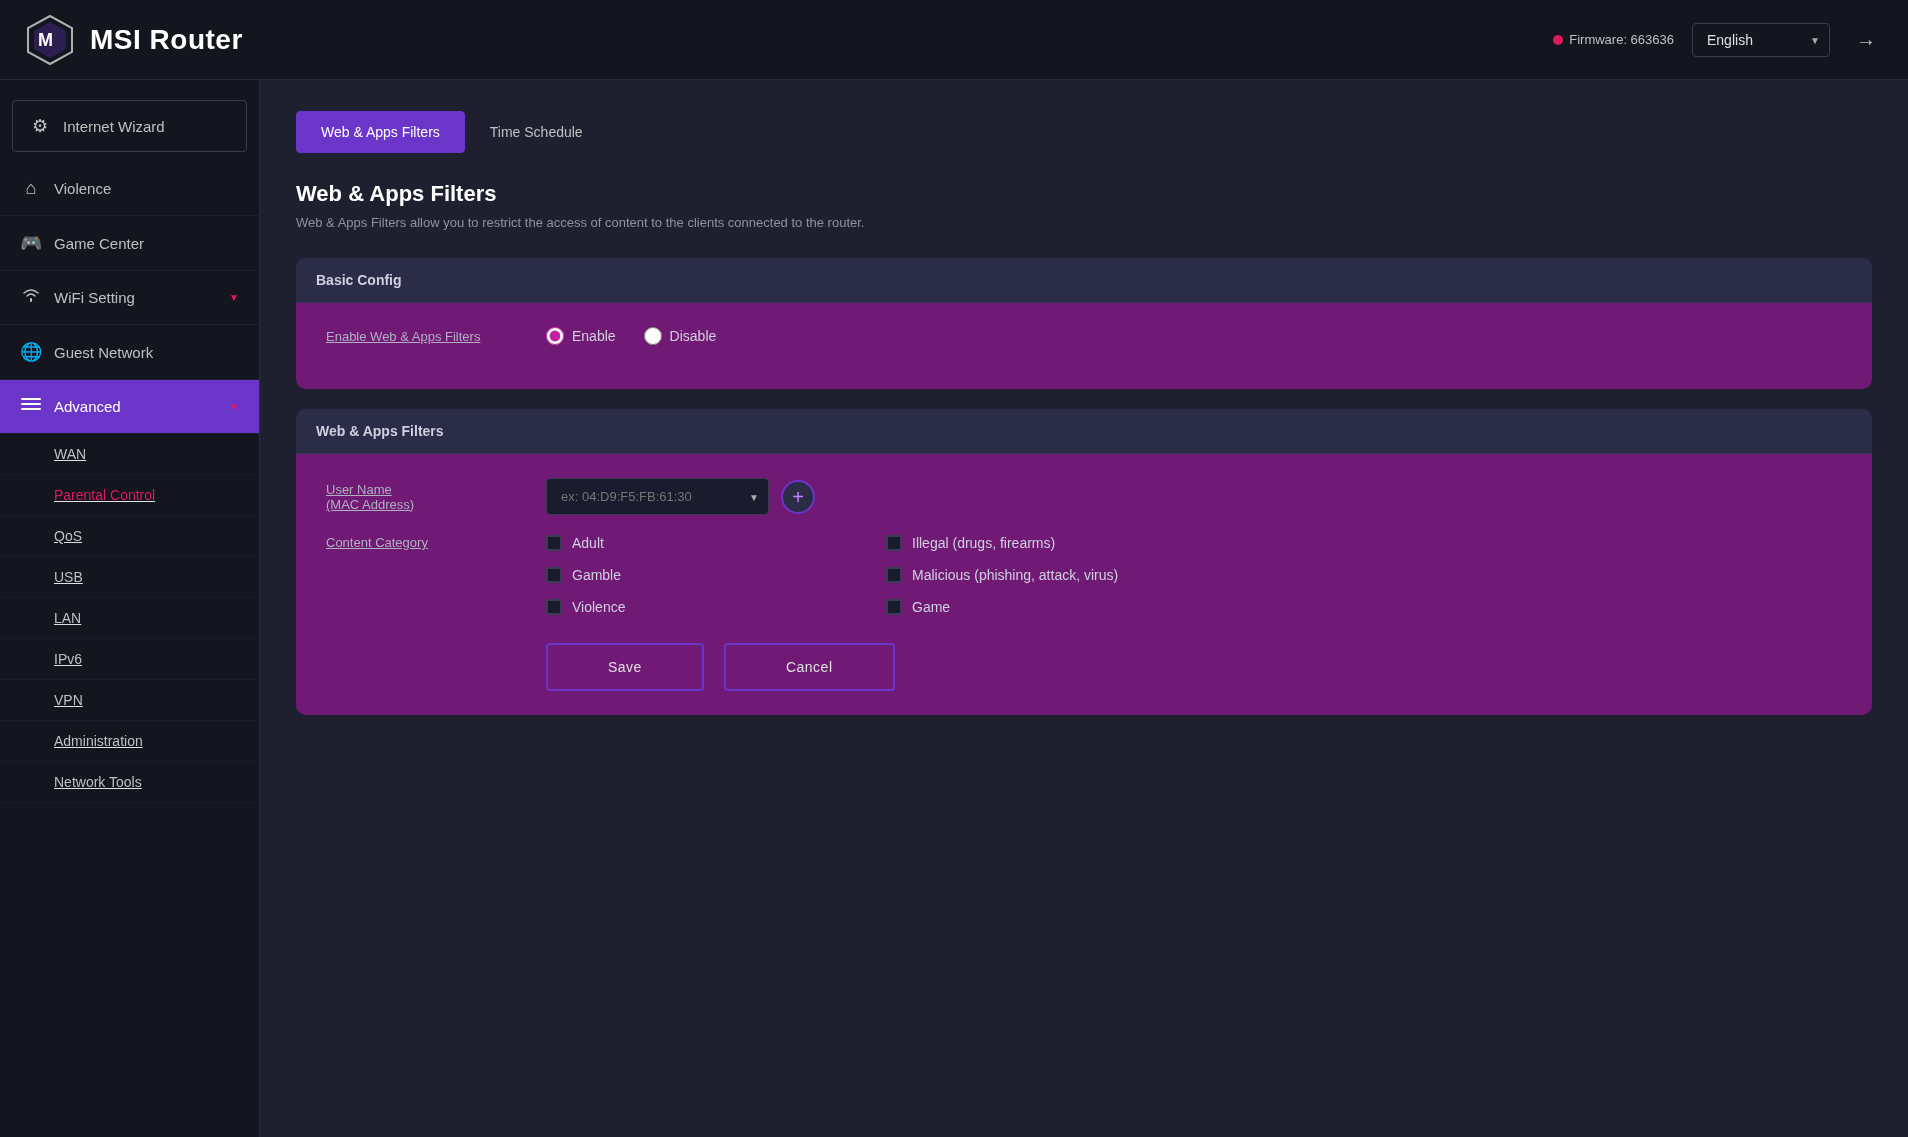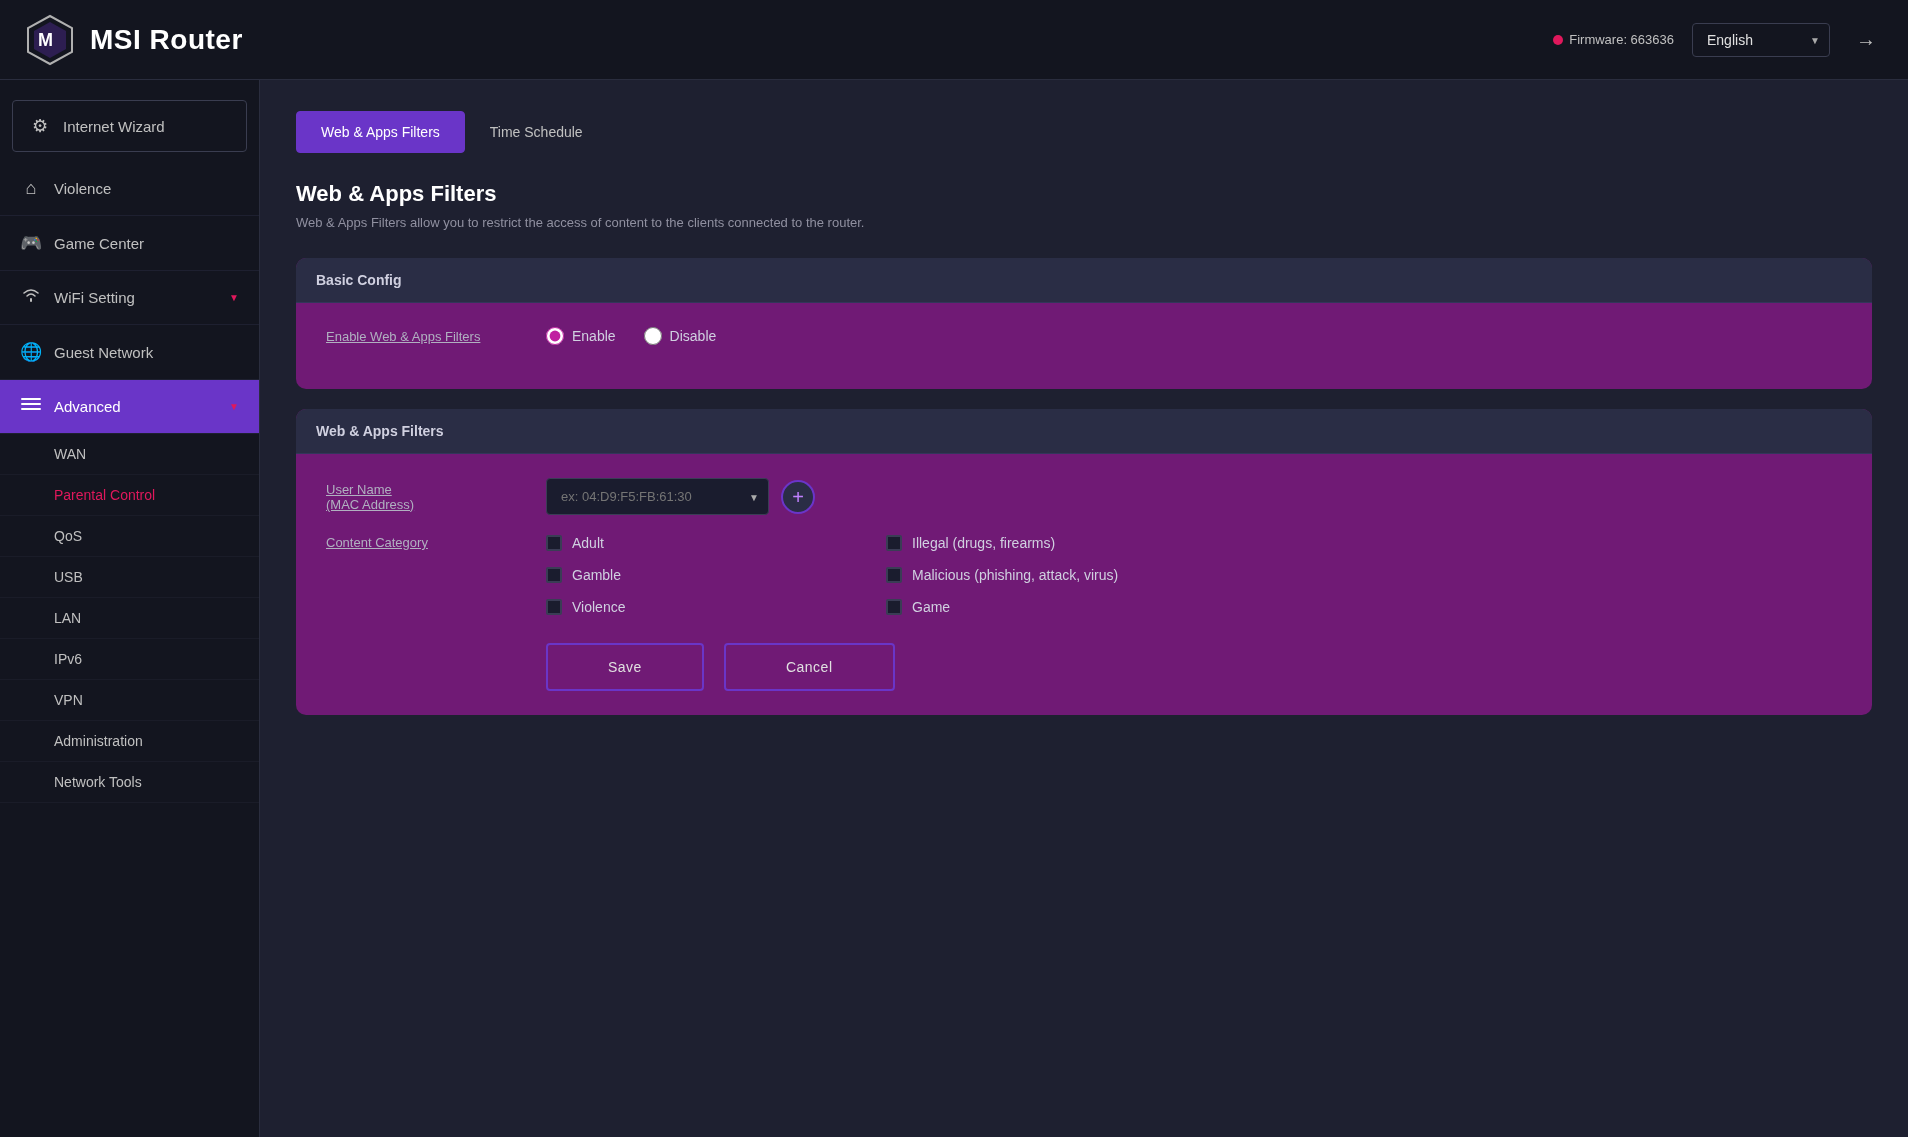--- a/index.html
+++ b/index.html
@@ -129,20 +129,21 @@
       width: 22px;
       text-align: center;
     }
     .sidebar-chevron {
       margin-left: auto;
       font-size: 10px;
       color: #e0185c;
     }
     .sidebar-sub {
       background: #13151f;
+      text-decoration: underline;
     }
     .sidebar-sub-item {
       padding: 12px 20px 12px 54px;
       cursor: pointer;
       color: #c0c0c0;
       font-size: 14px;
       border-bottom: 1px solid #1a1c28;
     }
     .sidebar-sub-item.active-sub {
       color: #e0185c;

